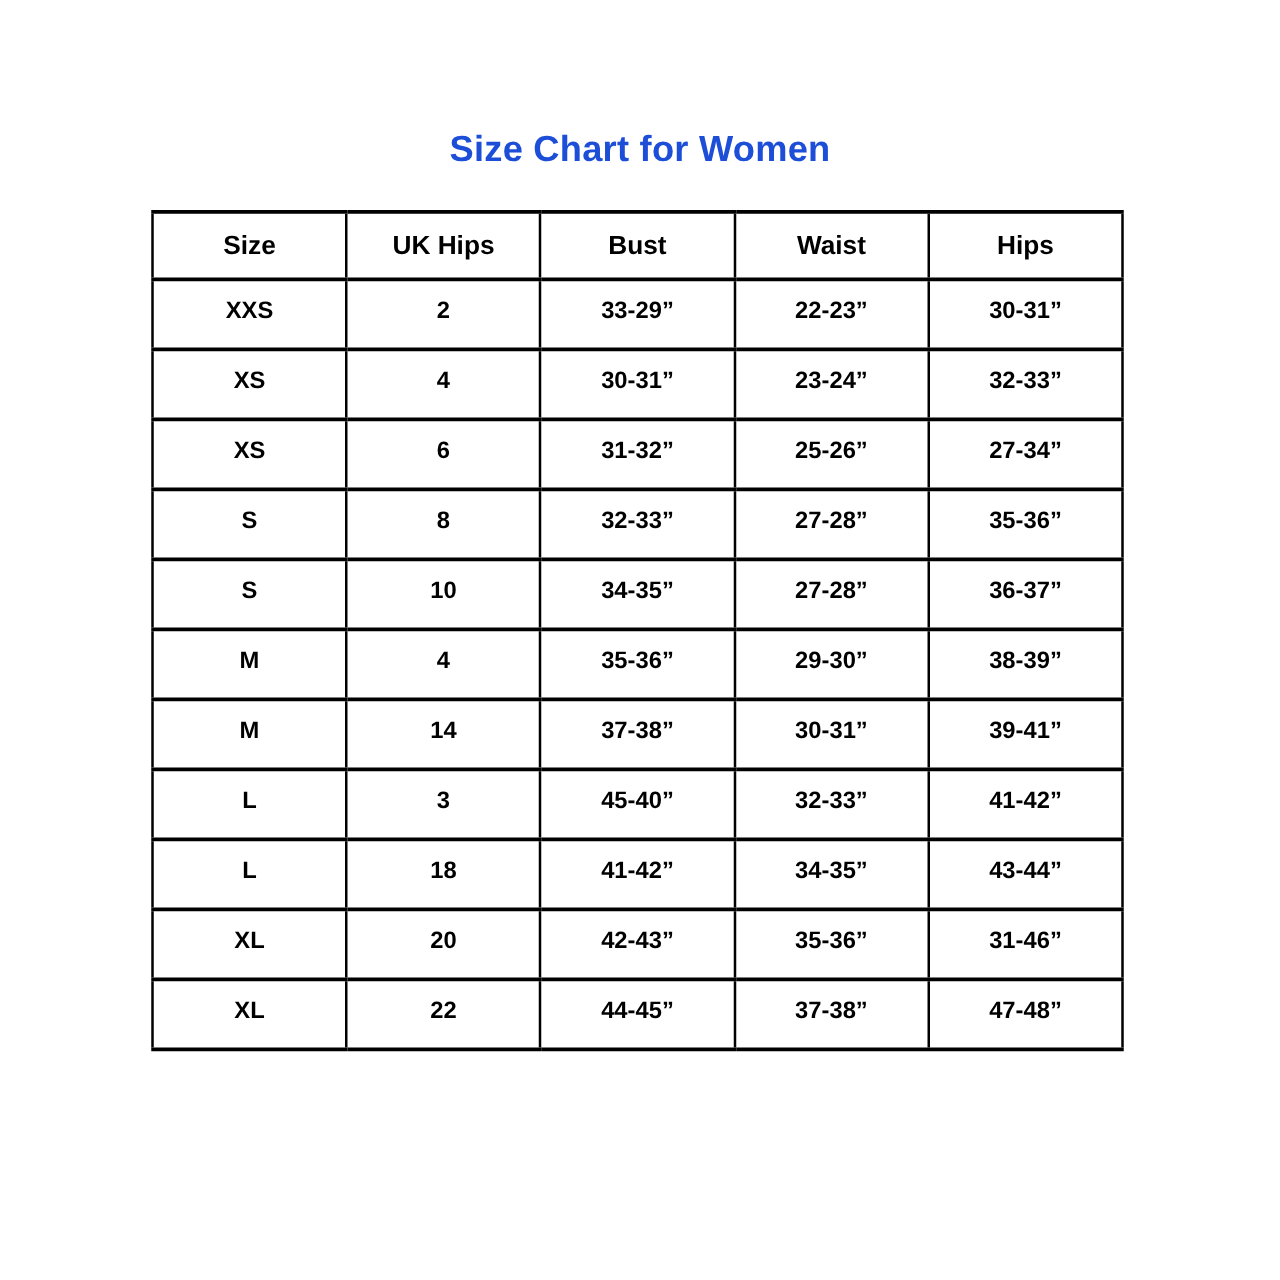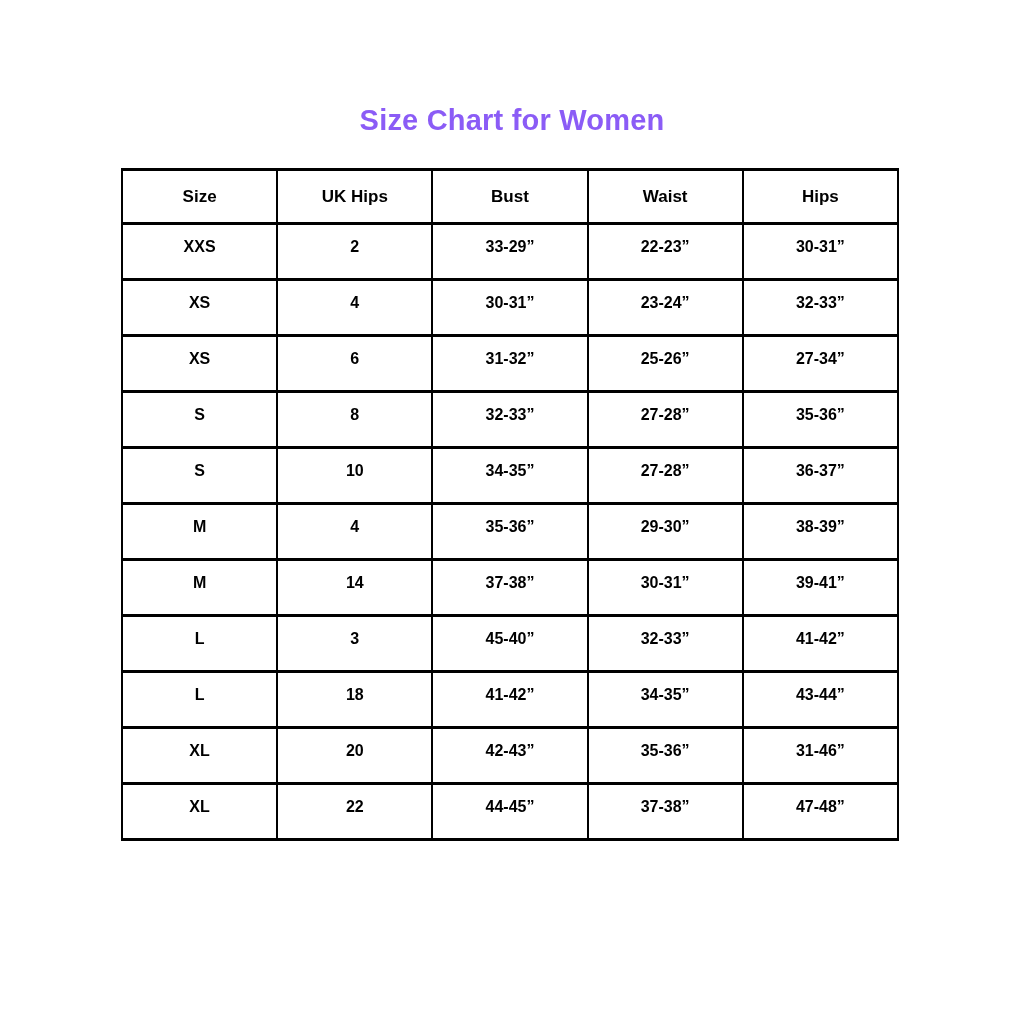--- a/index.html
+++ b/index.html
@@ -18,21 +18,21 @@
   }
   .chart-title {
     position: absolute;
     top: 104px;
     left: 0;
     width: 100%;
     text-align: center;
     font-size: 29px;
     font-weight: bold;
     letter-spacing: 0.2px;
-    color: #8b5cf6;
+    color: #1d4ed8;
   }
   table.size-table {
     position: absolute;
     top: 168px;
     left: 121px;
     width: 778px;
     border-collapse: collapse;
     table-layout: fixed;
     background: #ffffff;
   }
@@ -42,27 +42,27 @@
     border-right: 2px solid #000000;
     border-top: 3px solid #000000;
     border-bottom: 3px solid #000000;
     text-align: center;
     font-weight: bold;
     color: #000000;
     overflow: hidden;
   }
   table.size-table th {
     height: 54px;
-    font-size: 17px;
+    font-size: 21px;
     vertical-align: middle;
     padding: 0;
   }
   table.size-table td {
     height: 56px;
-    font-size: 16px;
+    font-size: 19px;
     vertical-align: top;
     padding-top: 13px;
   }
 </style>
 </head>
 <body>
 
 <div class="page">
   <div class="chart-title">Size Chart for Women</div>
 

